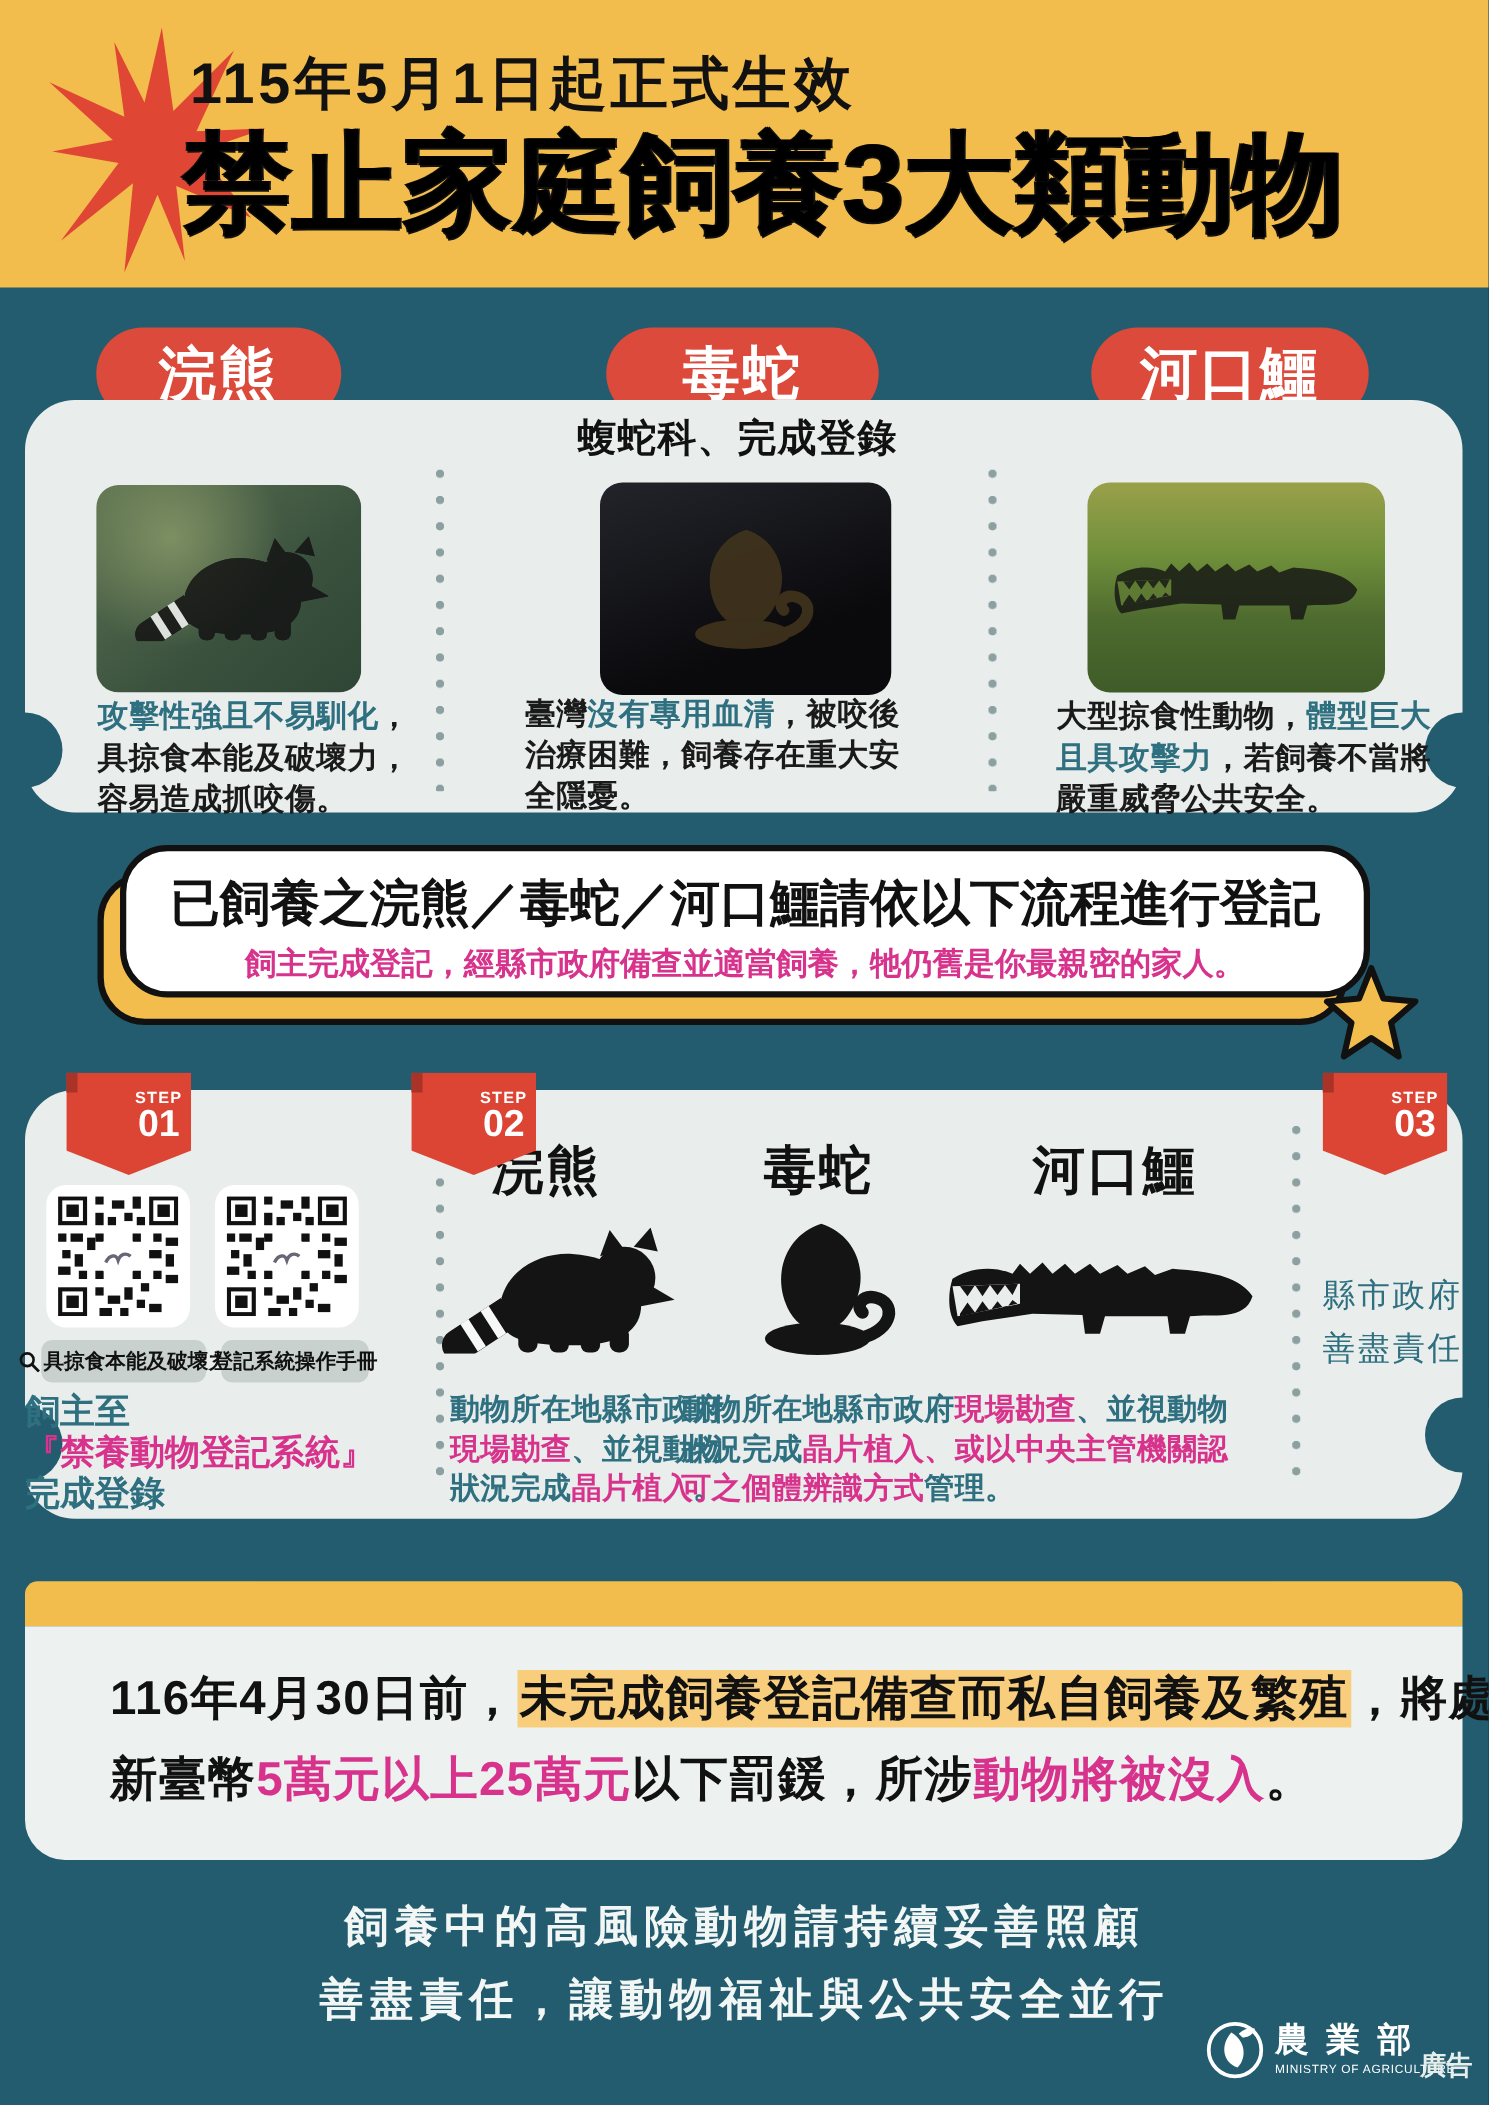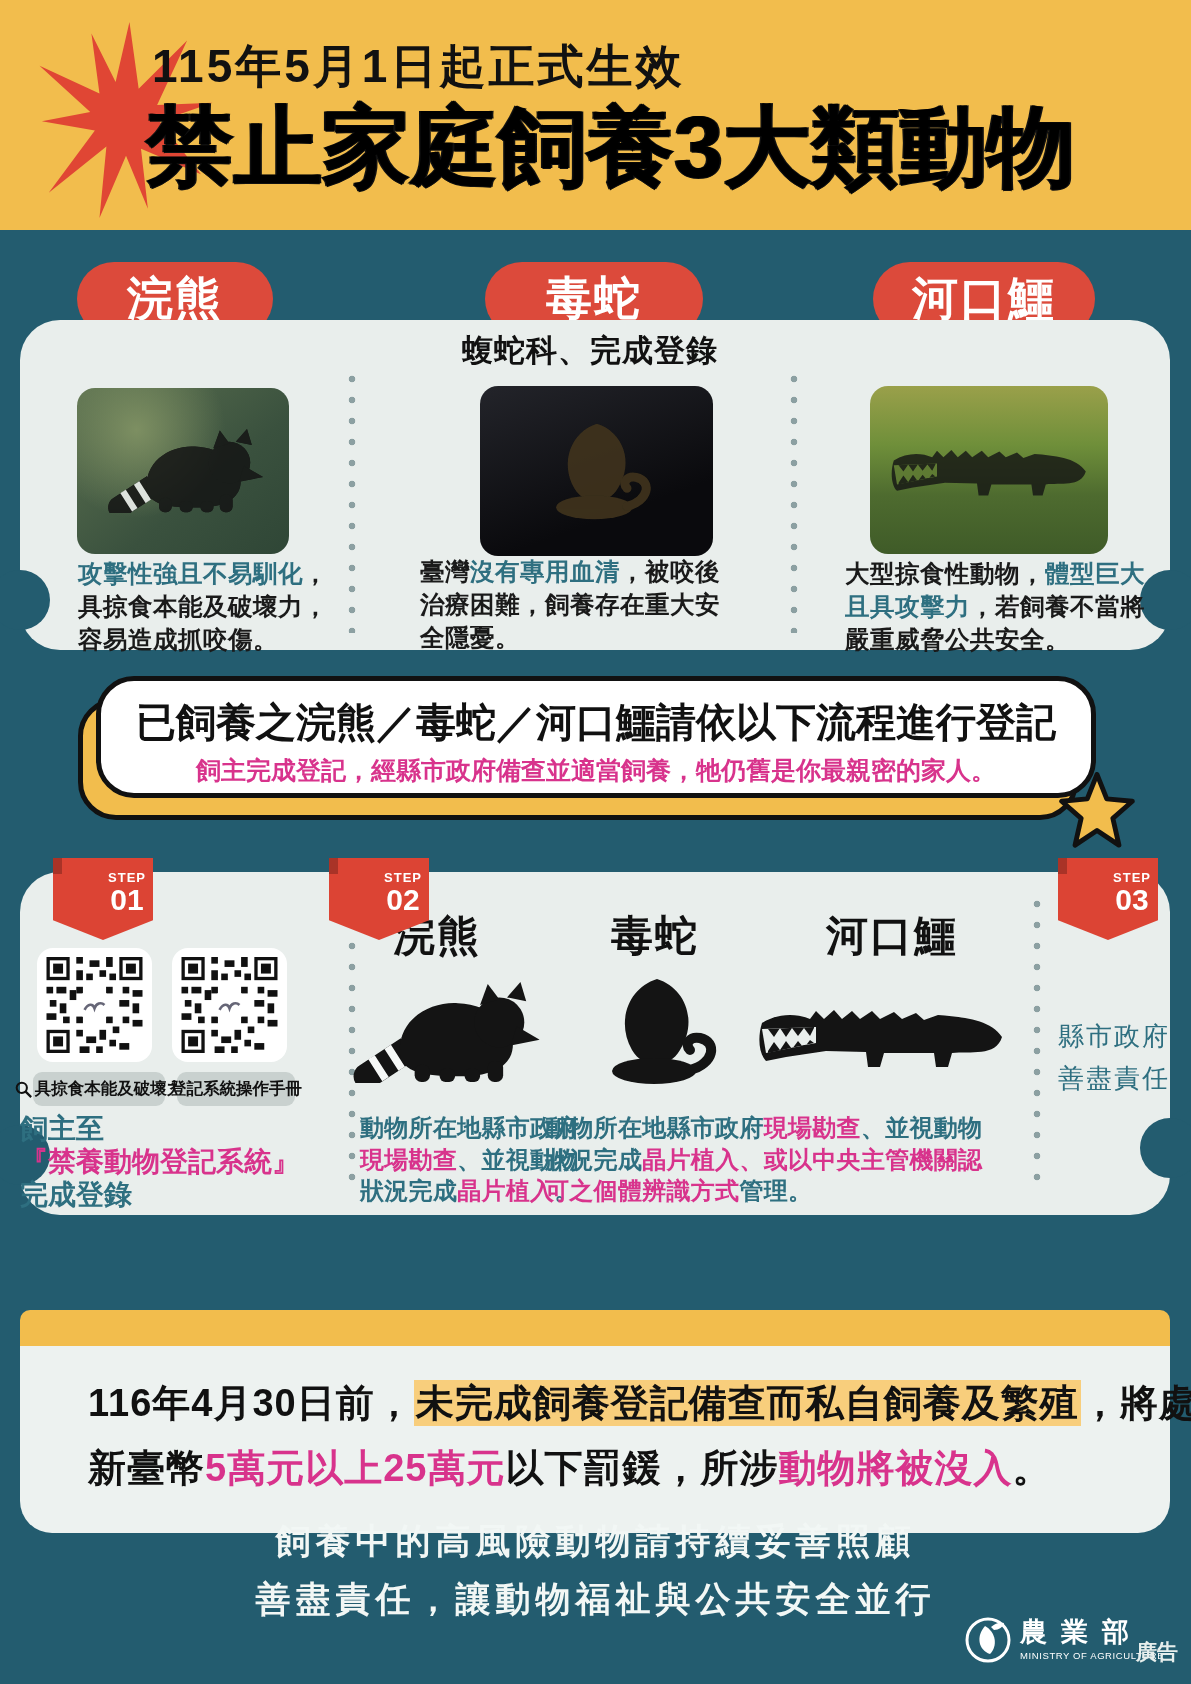--- a/index.html
+++ b/index.html
@@ -48,21 +48,21 @@
   .qr-tile svg{position:absolute;left:9px;top:9px;}
   .qr-label{position:absolute;height:34px;background:#C9D1CF;border-radius:9px;display:flex;align-items:center;justify-content:center;
     font-size:16.5px;font-weight:800;color:#111;padding:0 8px;box-sizing:border-box;white-space:nowrap;}
   .step1-text{position:absolute;left:20px;top:1112px;width:328px;text-align:left;font-weight:900;}
   .step1-text div{font-size:28px;line-height:33px;}
   .step2-head{position:absolute;top:908px;font-size:42px;font-weight:900;color:#111;letter-spacing:2px;}
   .sil{position:absolute;}
   .stepdesc{position:absolute;top:1112px;font-size:24px;font-weight:800;line-height:1.32;letter-spacing:0.3px;}
   .step3-text{position:absolute;left:1040px;top:1015px;width:130px;text-align:right;font-size:26px;font-weight:400;color:#2E6F80;line-height:42px;letter-spacing:2px;}
   
-  .penalty{position:absolute;left:20px;top:1265px;width:1150px;height:223px;margin-top:45px;}
+  .penalty{position:absolute;left:20px;top:1265px;width:1150px;height:223px;}
   .penalty .strip{position:absolute;left:0;top:0;width:100%;height:36px;background:#F2BD4D;border-radius:10px 10px 0 0;}
   .penalty .body{position:absolute;left:0;top:36px;width:100%;height:187px;background:#EDF2F0;border-radius:0 0 32px 32px;}
   .penalty .line{position:absolute;left:68px;font-size:38px;font-weight:900;color:#111;letter-spacing:1px;white-space:nowrap;}
   .penalty .hl{background:#F8CE7C;padding:2px 2px;}
   
   .foot-line{position:absolute;left:0;width:1191px;text-align:center;color:#F2F7F5;font-size:35px;font-weight:800;letter-spacing:5px;}
   .moa{position:absolute;left:958px;top:1612px;width:180px;height:62px;color:#fff;}
   .moa .zh{position:absolute;left:62px;top:2px;font-size:27px;font-weight:700;letter-spacing:14px;font-family:"DejaVu Serif","Liberation Serif",serif;white-space:nowrap;}
   .moa .en{position:absolute;left:62px;top:38px;font-size:9.5px;letter-spacing:0.6px;white-space:nowrap;}
   .moa svg{position:absolute;left:6px;top:4px;}

